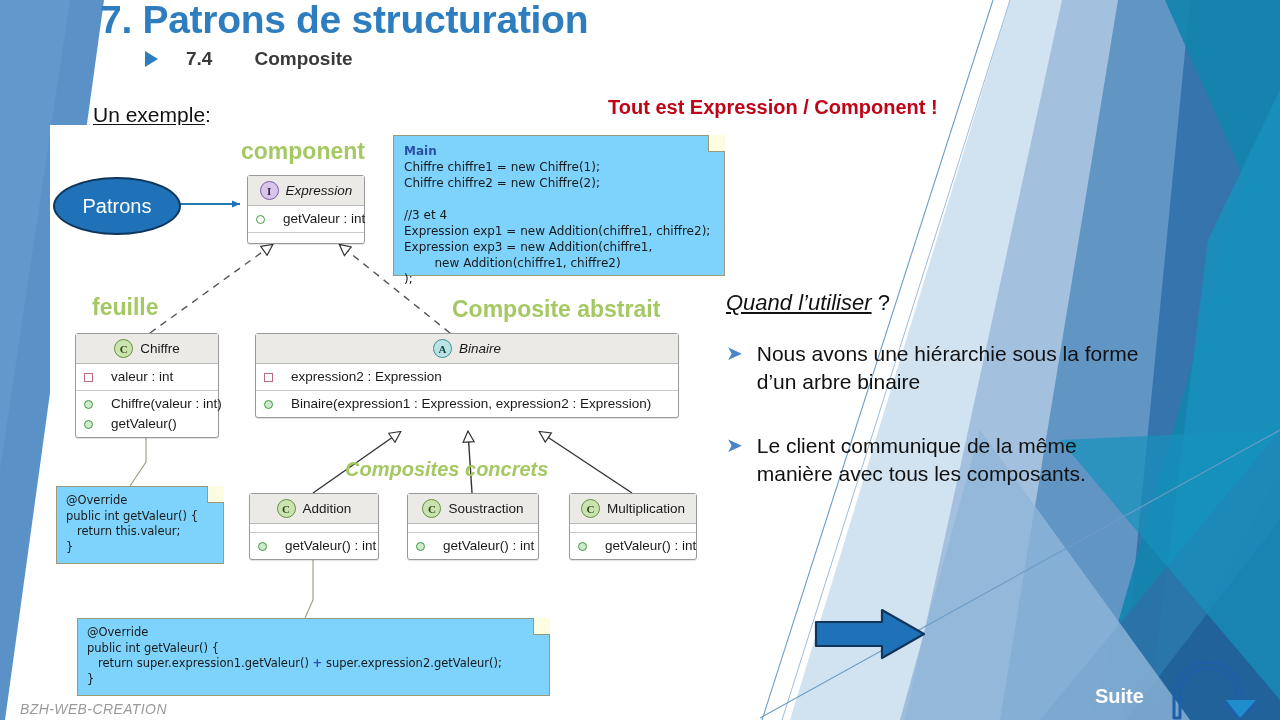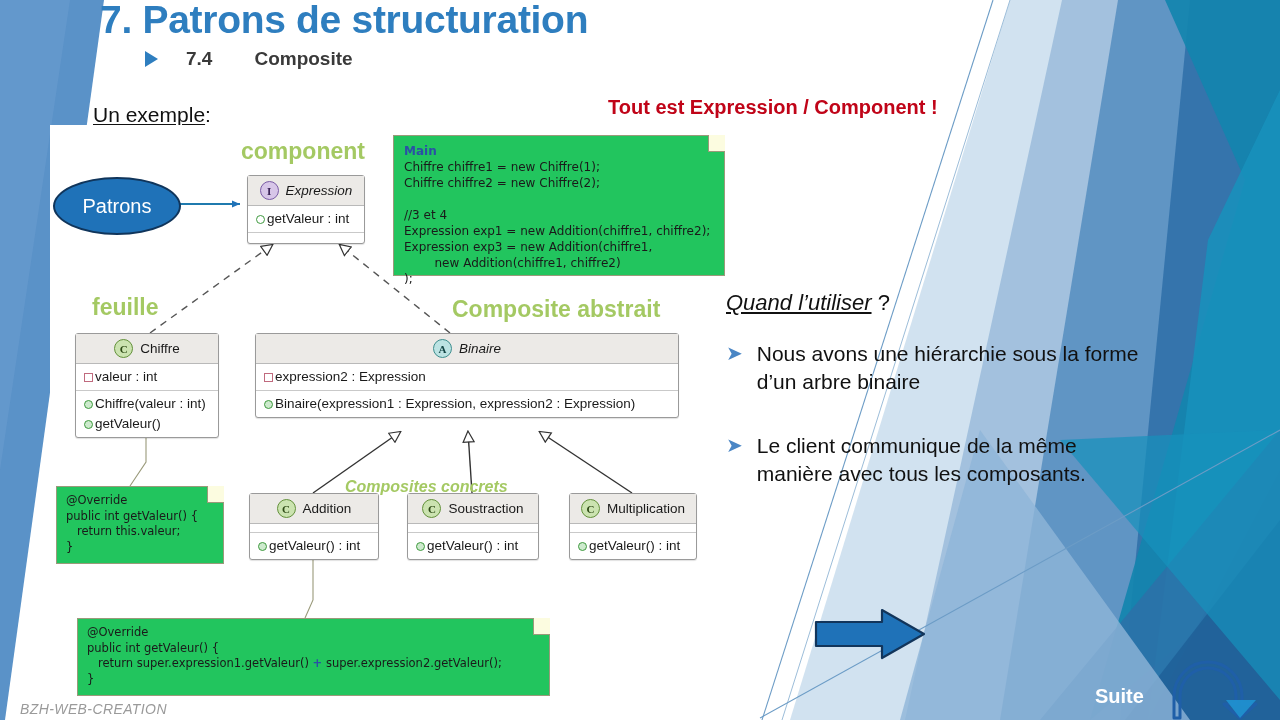--- a/index.html
+++ b/index.html
@@ -29,21 +29,21 @@
   
   #canvas{position:absolute;left:50px;top:125px;width:680px;height:565px;background:#fff;}
 
   
   .uml{position:absolute;background:#fff;border:1px solid #9a9a9a;border-radius:3px;
        box-shadow:0 1px 1px rgba(0,0,0,.12);font-size:13.5px;color:#1a1a1a;}
   .uml .hdr{background:#eceae7;border-bottom:1px solid #b9b9b9;padding:5px 8px;
             display:flex;align-items:center;justify-content:center;gap:7px;white-space:nowrap;}
   .uml .sec{padding:3px 8px;border-bottom:1px solid #c9c9c9;}
   .uml .sec:last-child{border-bottom:none;}
-  .uml .row{display:flex;align-items:center;gap:2px;line-height:20px;white-space:nowrap;}
+  .uml .row{display:flex;align-items:center;gap:18px;line-height:20px;white-space:nowrap;}
   .badge{width:17px;height:17px;border-radius:50%;display:inline-flex;align-items:center;
          justify-content:center;font-size:11px;font-weight:bold;flex:0 0 auto;
          font-family:"Liberation Serif",serif;}
   .badge.i{background:#D7C6E8;border:1px solid #7a5ba6;color:#3a2257;}
   .badge.c{background:#CBE3B0;border:1px solid #63913a;color:#2d4a15;}
   .badge.a{background:#BCE3E3;border:1px solid #3d8e8e;color:#134545;}
   .ital{font-style:italic;}
   .dotg{width:7px;height:7px;border-radius:50%;border:1.5px solid #3f9a3f;background:#cdeacd;
         flex:0 0 auto;}
   .doto{width:7px;height:7px;border-radius:50%;border:1.5px solid #3f9a3f;background:#fff;
@@ -63,24 +63,24 @@
   
   #client{position:absolute;left:53px;top:177px;width:124px;height:54px;border-radius:50%;
           background:#1F72B8;border:2px solid #10355B;display:flex;align-items:center;
           justify-content:center;color:#fff;font-size:20px;}
 
   
   .glabel{position:absolute;color:#A4C963;font-weight:bold;white-space:nowrap;text-align:center;}
   #lbl-component{left:241px;top:138px;font-size:23px;}
   #lbl-feuille{left:92px;top:294px;font-size:23px;}
   #lbl-compabs{left:452px;top:296px;font-size:23px;}
-  #lbl-compconc{left:345px;top:458px;font-size:16px;font-style:italic;margin-top:20px;}
-
-  
-  .note{position:absolute;background:#22c55e;border:1px solid #9a9a7a;
+  #lbl-compconc{left:345px;top:458px;font-size:20px;font-style:italic;}
+
+  
+  .note{position:absolute;background:#7dd3fc;border:1px solid #9a9a7a;
         font-family:"DejaVu Sans",sans-serif;font-size:11.5px;color:#1a1a1a;
         line-height:15.5px;padding:6px 9px 8px 9px;white-space:pre;}
   .note .fold{position:absolute;right:-1px;top:-1px;width:16px;height:16px;
         background:#FCFCE0;border-left:1px solid #9a9a7a;border-bottom:1px solid #9a9a7a;}
   #note-main{left:393px;top:135px;width:310px;height:125px;font-size:12px;line-height:16px;
         padding:7px 10px;}
   #note-main .k{color:#2B50A6;font-weight:bold;}
   #note-chiffre{left:56px;top:486px;width:148px;}
   #note-addition{left:77px;top:618px;width:453px;}
   .plus{color:#2B50A6;font-weight:bold;}

